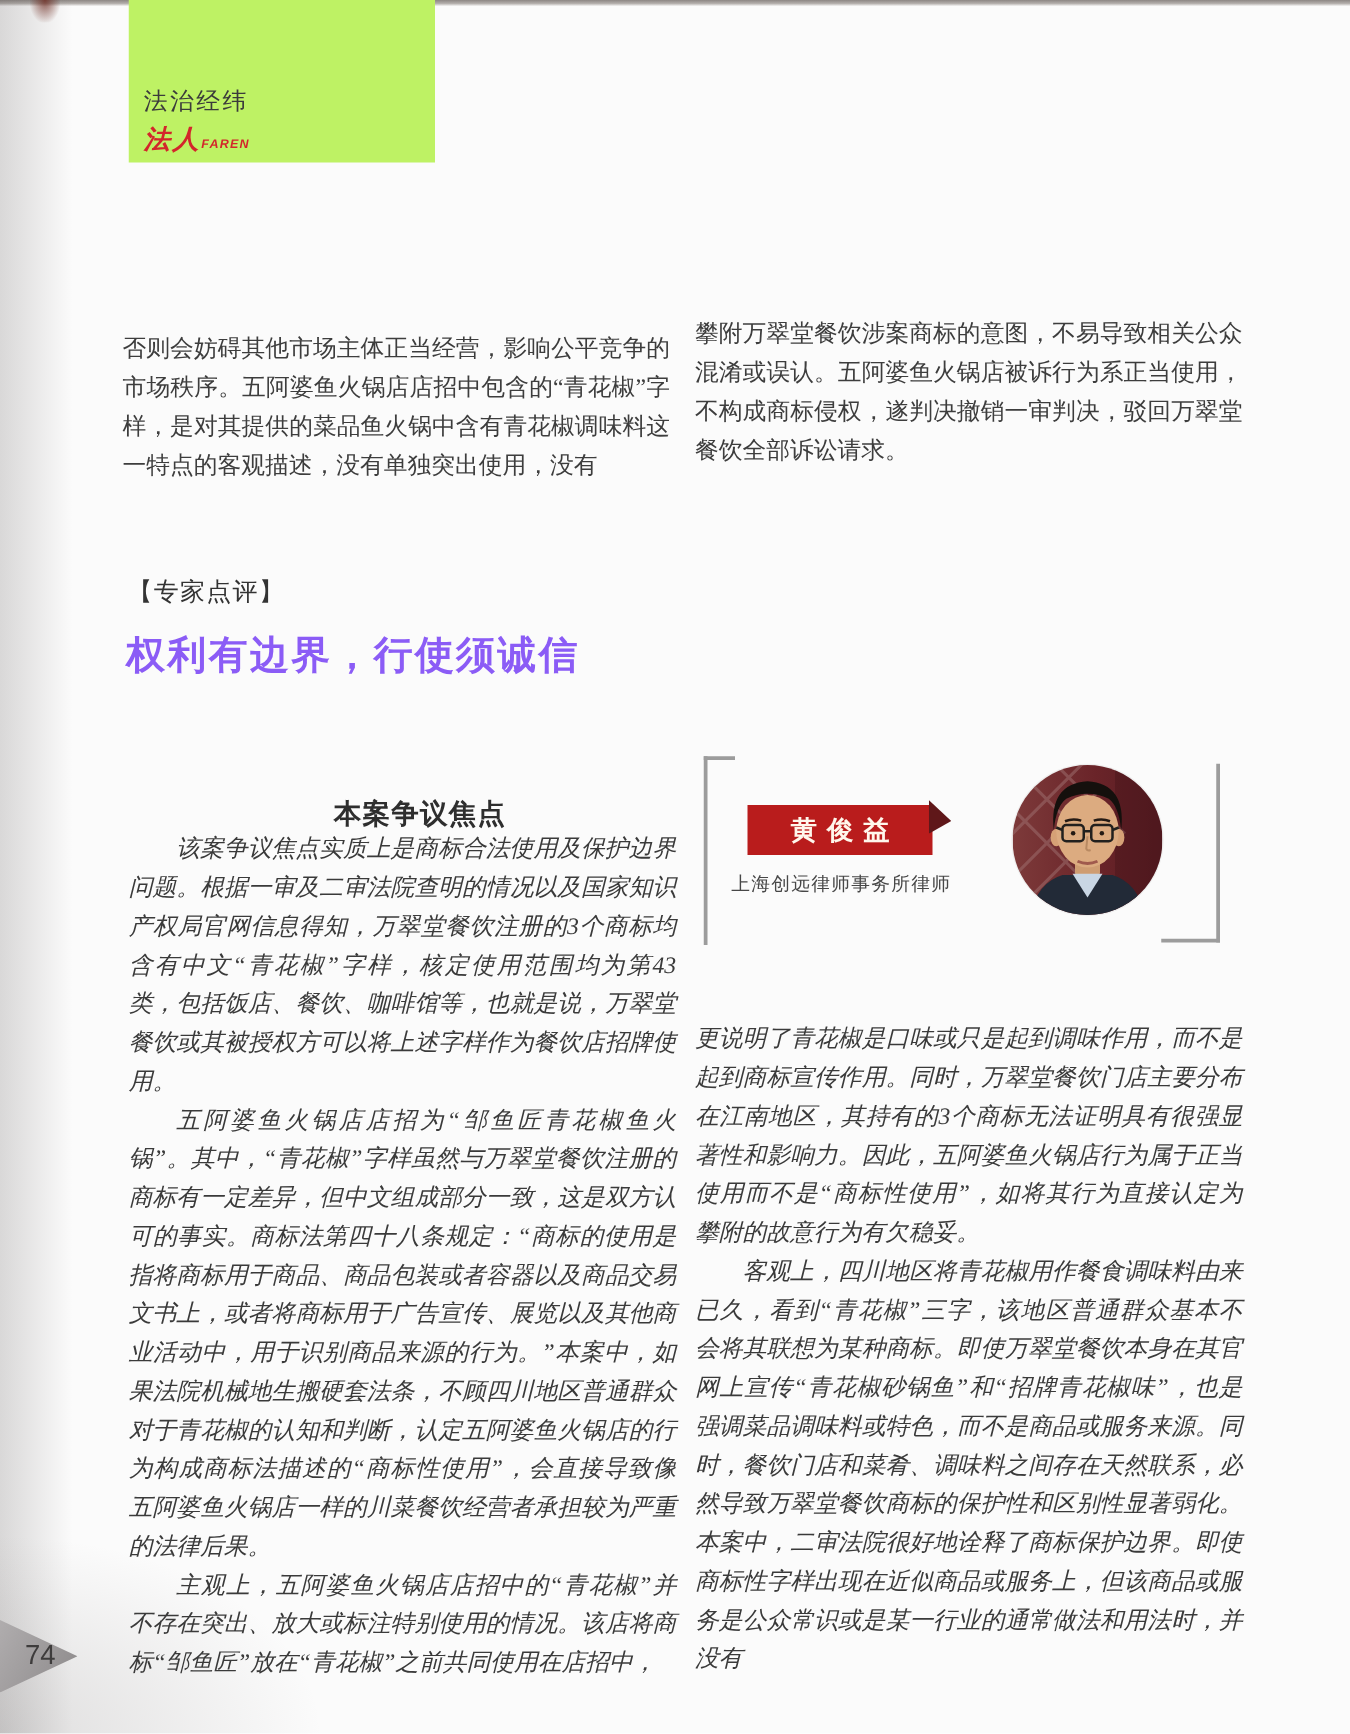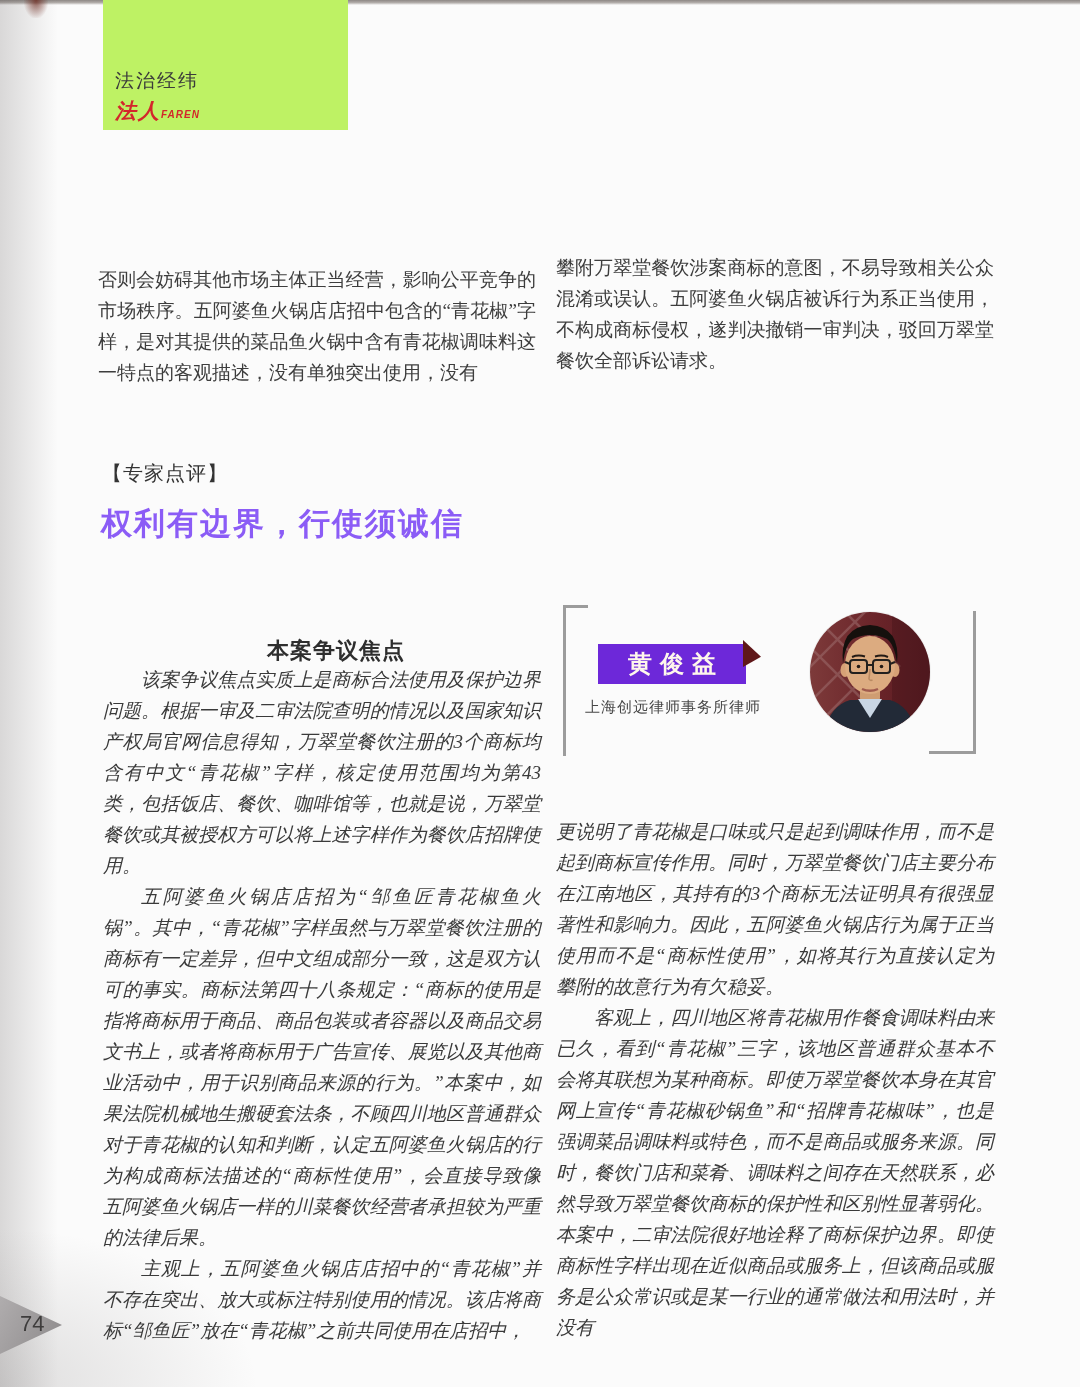--- a/index.html
+++ b/index.html
@@ -39,22 +39,22 @@
   .col-body-left{position:absolute;left:103px;top:664px;width:438px;}
   .col-body-right{position:absolute;left:556px;top:792px;width:438px;margin-top:24px;}
   .para{margin:0;font-size:19px;line-height:31px;text-align:justify;color:#3a3a3a;font-style:italic;}
   .para.indent{text-indent:2em;}
   
   .expert-card{position:absolute;left:560px;top:598px;width:418px;height:164px;}
   .bracket-tl{position:absolute;left:3px;top:7px;width:22px;height:148px;
     border-left:3px solid #9c9c9c;border-top:3px solid #9c9c9c;}
   .bracket-br{position:absolute;right:2px;bottom:8px;width:44px;height:140px;
     border-right:3px solid #9c9c9c;border-bottom:3px solid #9c9c9c;}
-  .name-badge{position:absolute;left:38px;top:46px;width:148px;height:40px;background:#6d28d9;
-    color:#fff7ec;font-weight:bold;font-size:24px;line-height:40px;text-align:center;
+  .name-badge{position:absolute;left:38px;top:46px;width:148px;height:40px;background:#b91c1c;
+    color:#fff7ec;font-weight:bold;font-size:21px;line-height:40px;text-align:center;
     letter-spacing:8px;text-indent:8px;}
   .name-badge::after{content:"";position:absolute;right:-15px;top:-4px;width:18px;height:27px;
     background:#5f1719;clip-path:polygon(0 0,100% 62%,0 100%);}
   .affiliation{position:absolute;left:25px;top:100px;font-size:15px;color:#474747;letter-spacing:1px;}
   .portrait{position:absolute;left:250px;top:14px;width:120px;height:120px;border-radius:50%;
     overflow:hidden;box-shadow:0 0 0 1px rgba(0,0,0,0.05);}
   
   .page-marker{position:absolute;left:0;top:1296px;width:62px;height:58px;
     background:linear-gradient(120deg,#b0adae,#8c898a);clip-path:polygon(0 0,100% 50%,0 100%);}
   .page-number{position:absolute;left:20px;top:1311px;font-size:22px;color:#3e3c3c;

